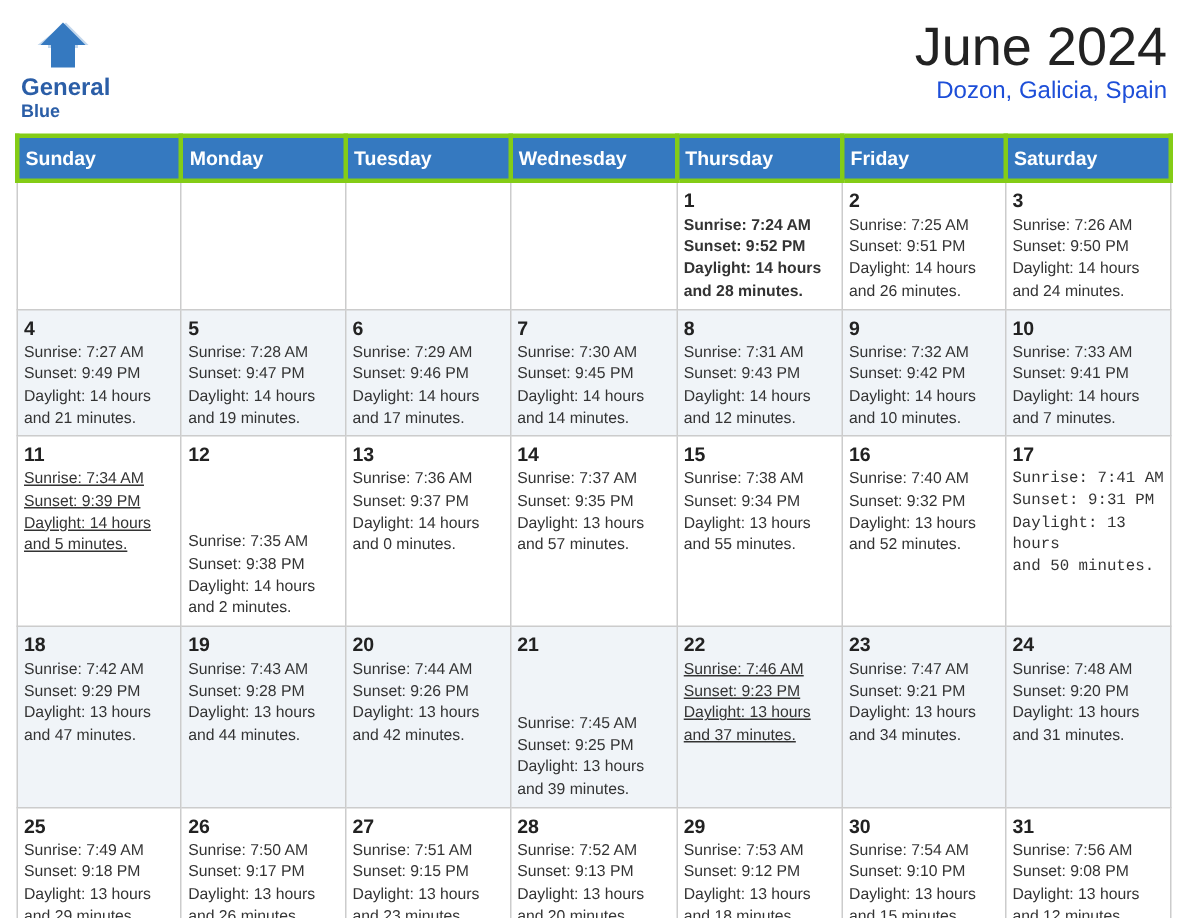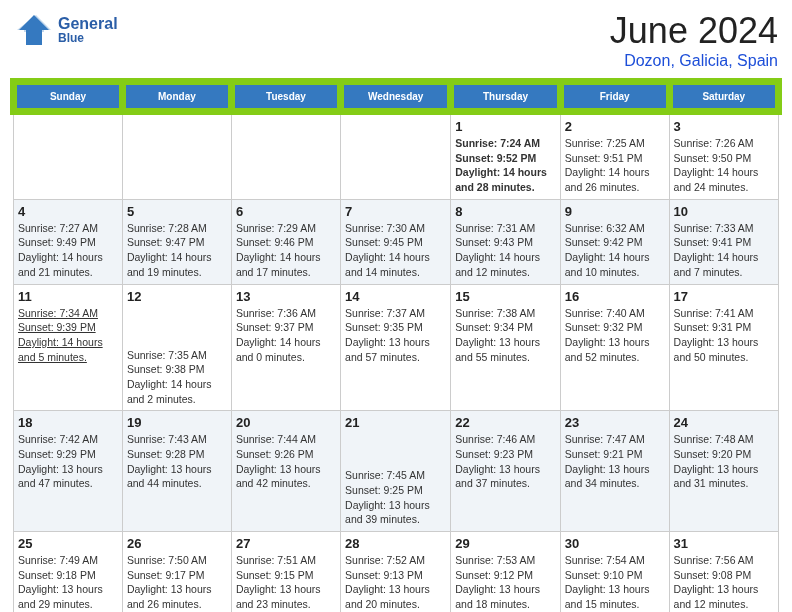--- a/index.html
+++ b/index.html
@@ -17,20 +17,21 @@
       margin-bottom: 8px;
       padding: 0 4px;
     }
     .logo {
       display: flex;
       align-items: center;
       font-size: 18px;
       font-weight: bold;
       color: #2b5ea7;
       line-height: 1.1;
+      flex-direction: column;
     }
     .logo-icon {
       width: 40px;
       height: 40px;
       margin-right: 4px;
       position: relative;
     }
     .logo-text {
       display: flex;
       flex-direction: column;
@@ -51,24 +52,24 @@
     }
     .calendar {
       width: 100%;
       border-collapse: collapse;
       font-size: 11px;
     }
     .calendar th {
       background: #3579c0;
       color: #fff;
       padding: 6px 4px;
-      text-align: center;
-      font-size: 10px;
+      text-align: left;
+      font-size: 13px;
       font-weight: bold;
-      border: 7px solid #84cc16;
+      border: 3px solid #84cc16;
     }
     .calendar td {
       border: 1px solid #ccc;
       vertical-align: top;
       padding: 4px;
       width: 113px;
       min-height: 80px;
       background: #fff;
     }
     .calendar td.alt-row {
@@ -196,21 +197,21 @@
         </td>
         <td class="alt-row">
           <div class="day-num">8</div>
           <div class="day-info" style="white-space: pre-line;">Sunrise: 7:31 AM
 Sunset: 9:43 PM
 Daylight: 14 hours
 and 12 minutes.</div>
         </td>
         <td class="alt-row">
           <div class="day-num">9</div>
-          <div class="day-info" style="white-space: pre-line;">Sunrise: 6:32 AM
+          <div class="day-info" style="white-space: pre-line;">Sunrise: 7:32 AM
 Sunset: 9:42 PM
 Daylight: 14 hours
 and 10 minutes.</div>
         </td>
         <td class="alt-row">
           <div class="day-num">10</div>
           <div class="day-info" style="white-space: pre-line;">Sunrise: 7:33 AM
 Sunset: 9:41 PM
 Daylight: 14 hours
 and 7 minutes.</div>
@@ -254,21 +255,21 @@
         </td>
         <td>
           <div class="day-num">16</div>
           <div class="day-info" style="white-space: pre-line;">Sunrise: 7:40 AM
 Sunset: 9:32 PM
 Daylight: 13 hours
 and 52 minutes.</div>
         </td>
         <td>
           <div class="day-num">17</div>
-          <div class="day-info" style="white-space: pre-line;">Sunrise: 7:41 AM
+          <div class="day-info" style="white-space: pre-line; font-family: Liberation Mono, monospace;">Sunrise: 7:41 AM
 Sunset: 9:31 PM
 Daylight: 13 hours
 and 50 minutes.</div>
         </td>
       </tr>
       <tr>
         <td class="alt-row">
           <div class="day-num">18</div>
           <div class="day-info" style="white-space: pre-line;">Sunrise: 7:42 AM
 Sunset: 9:29 PM
@@ -291,21 +292,21 @@
         </td>
         <td class="alt-row">
           <div class="day-num">21</div>
           <div class="day-info" style="white-space: pre-line; margin-top: 38px;">Sunrise: 7:45 AM
 Sunset: 9:25 PM
 Daylight: 13 hours
 and 39 minutes.</div>
         </td>
         <td class="alt-row">
           <div class="day-num">22</div>
-          <div class="day-info" style="white-space: pre-line;">Sunrise: 7:46 AM
+          <div class="day-info" style="white-space: pre-line; text-decoration: underline;">Sunrise: 7:46 AM
 Sunset: 9:23 PM
 Daylight: 13 hours
 and 37 minutes.</div>
         </td>
         <td class="alt-row">
           <div class="day-num">23</div>
           <div class="day-info" style="white-space: pre-line;">Sunrise: 7:47 AM
 Sunset: 9:21 PM
 Daylight: 13 hours
 and 34 minutes.</div>

